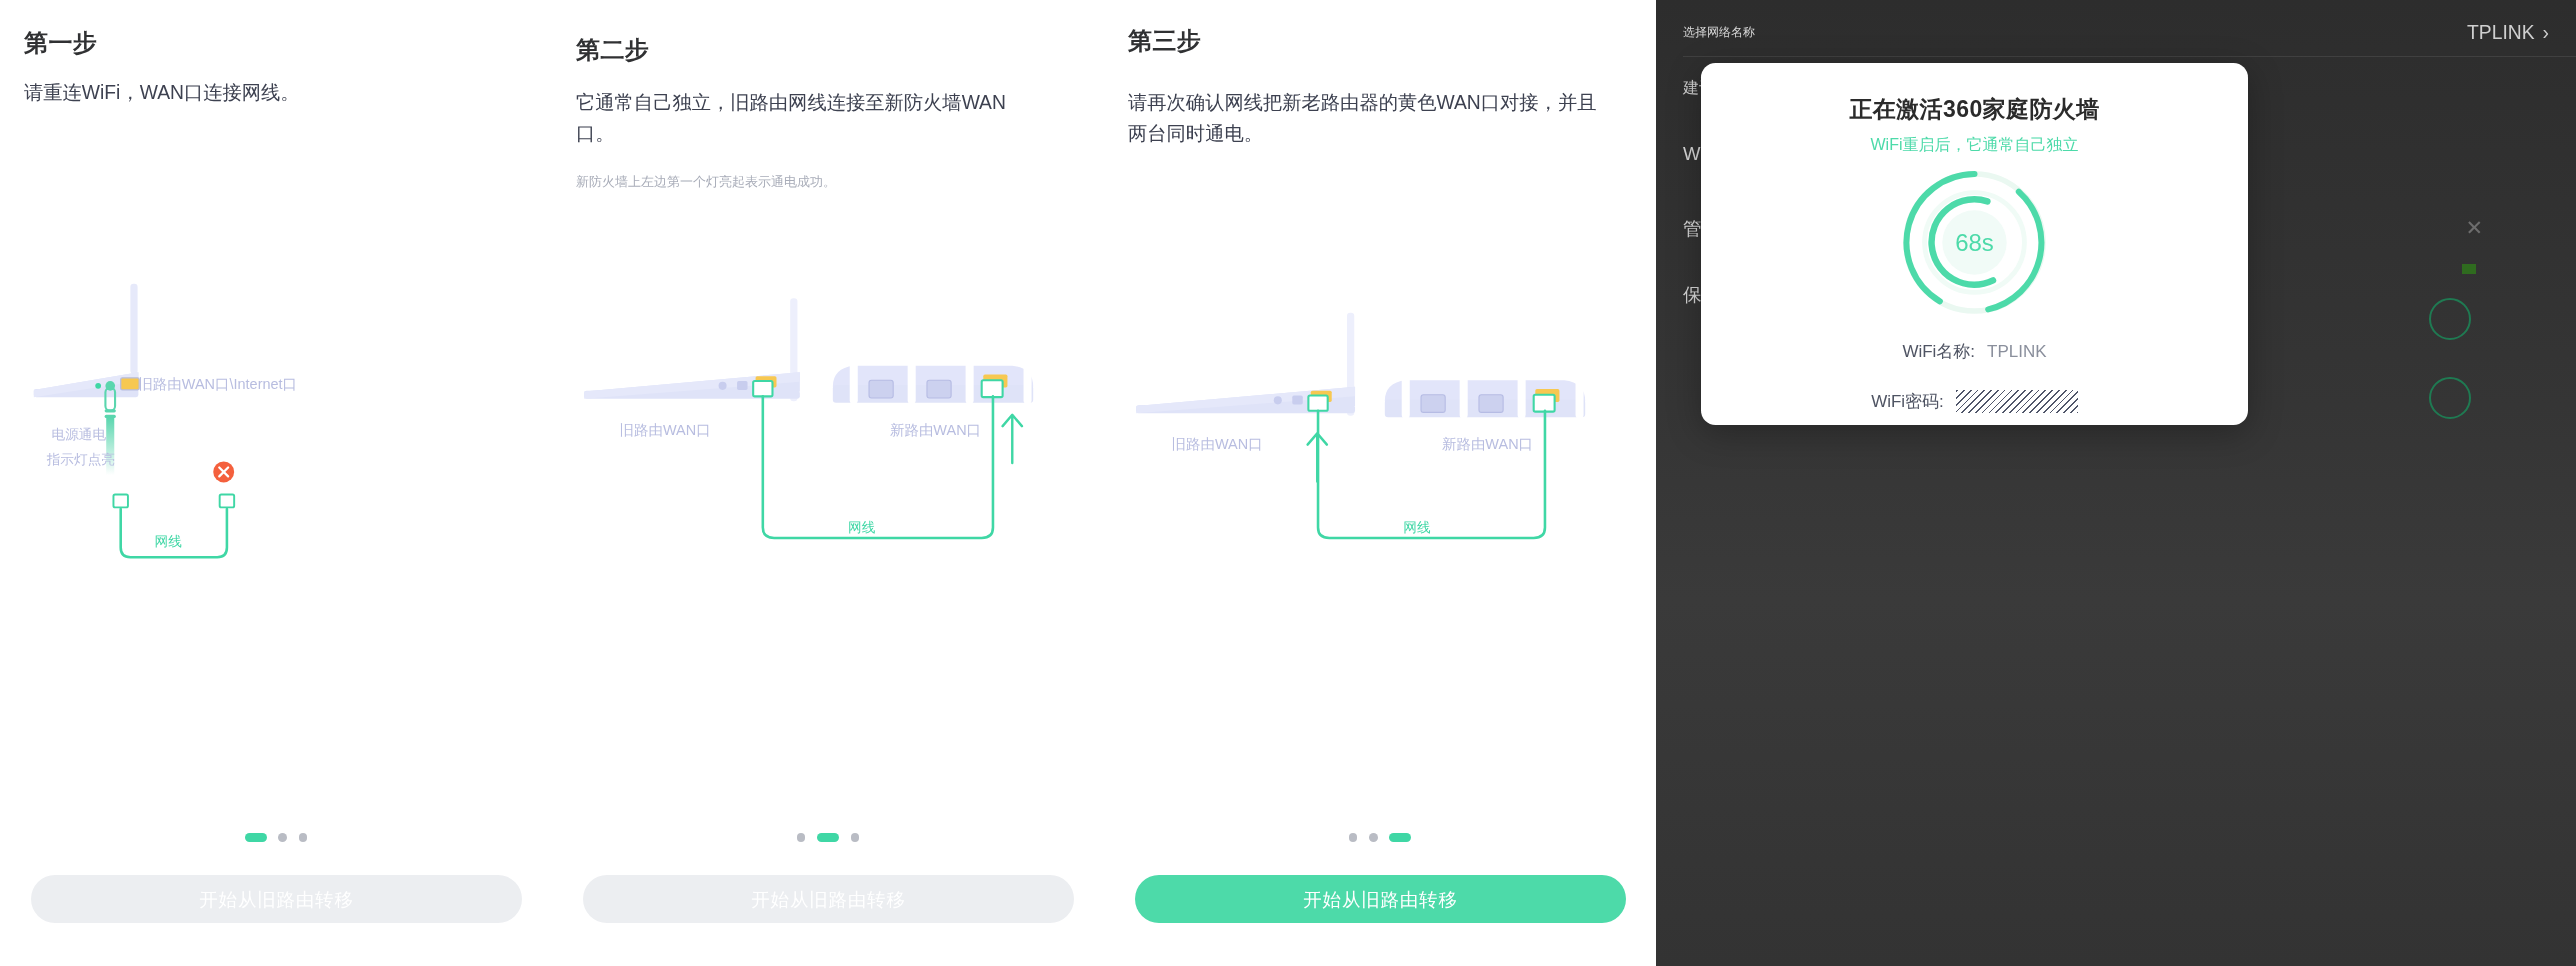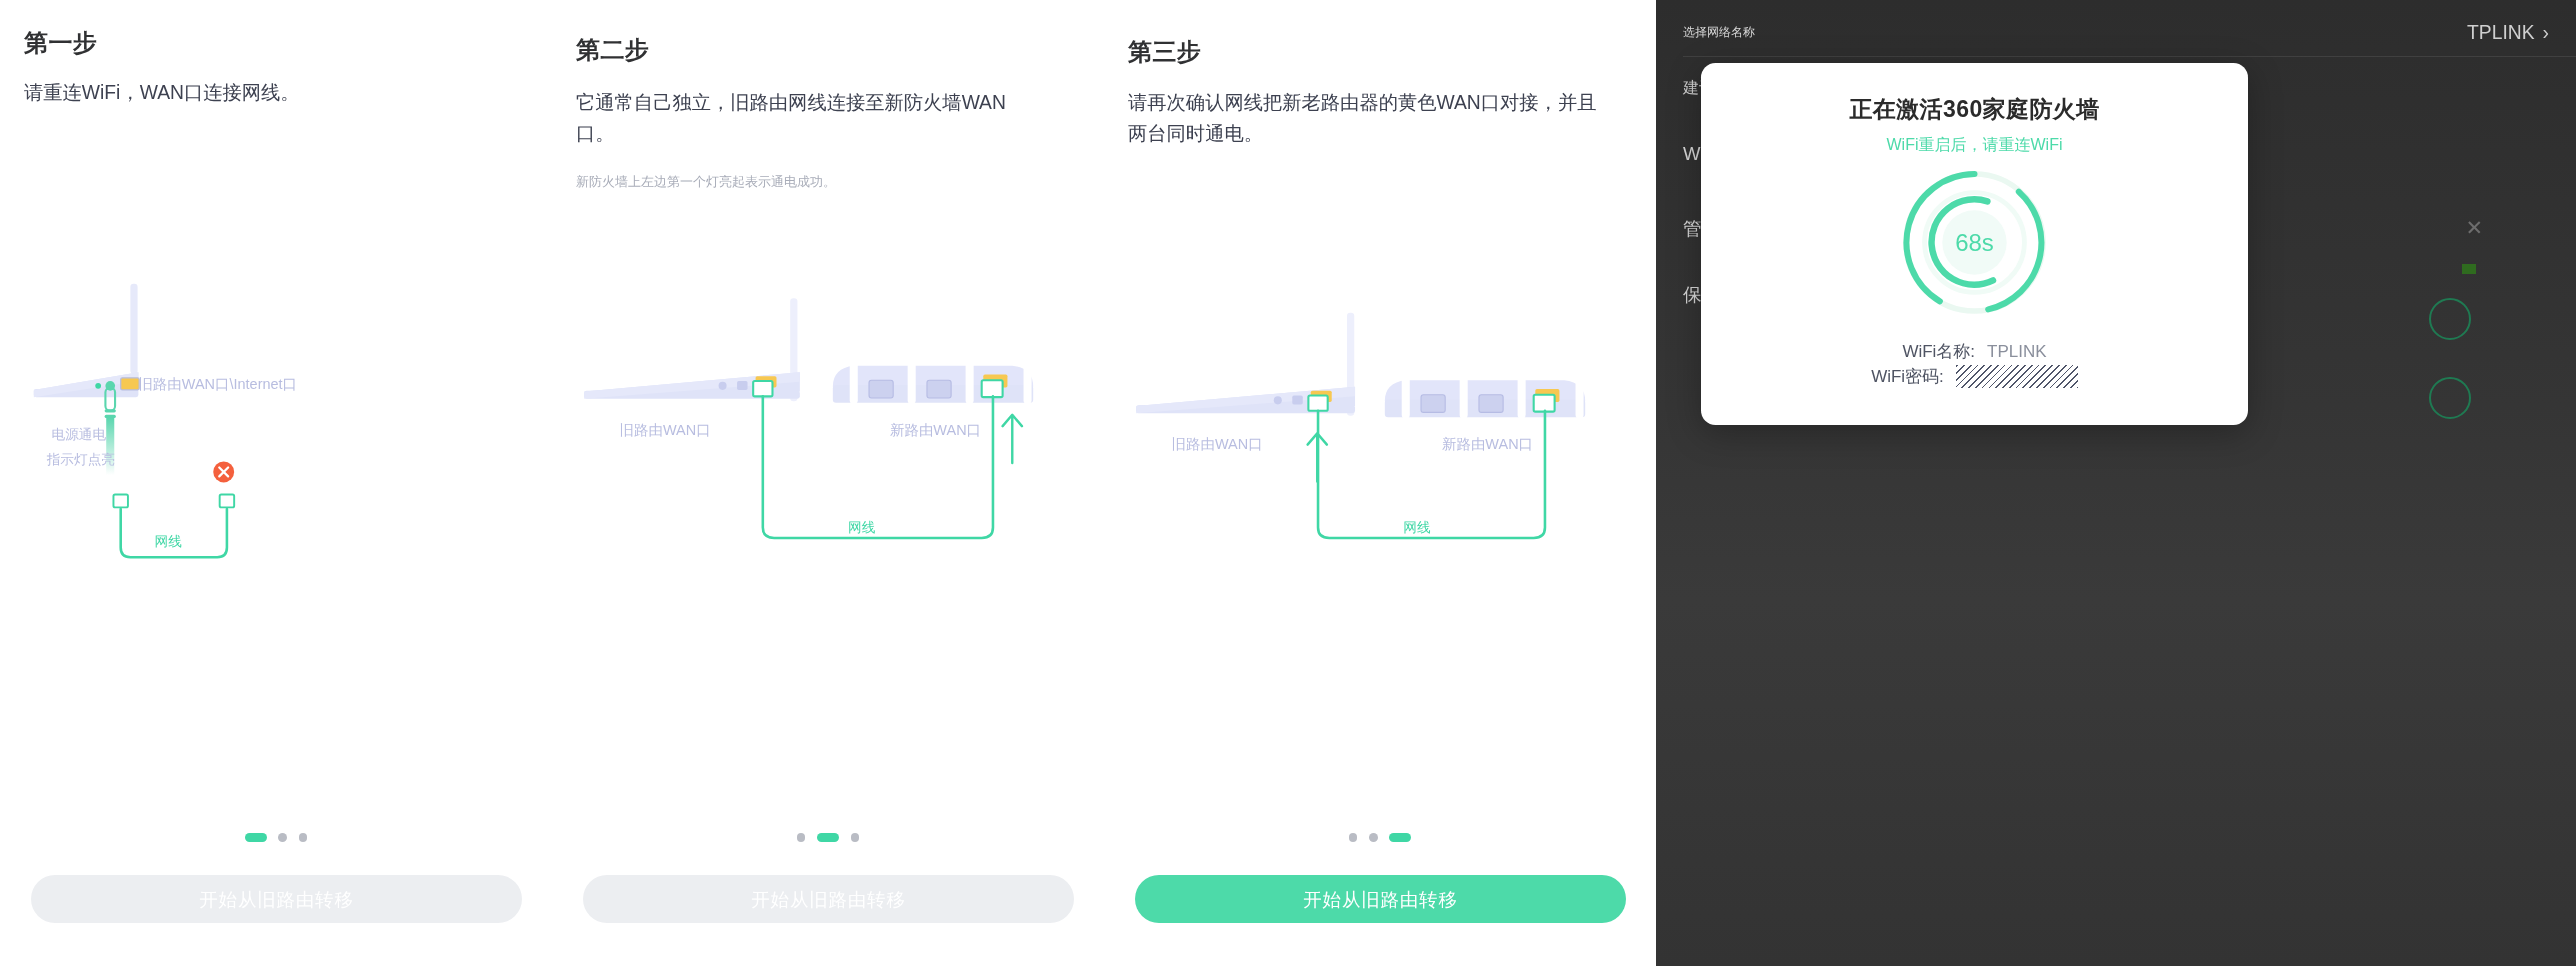--- a/index.html
+++ b/index.html
@@ -286,21 +286,21 @@
         <span class="dot active"></span>
         <span class="dot"></span>
       </div>
 
       <button class="cta">开始从旧路由转移</button>
     </div>
   </section>
 
   <section class="panel">
     <div class="panel-inner">
-      <h1 class="step-title" style="top:36px">第三步</h1>
+      <h1 class="step-title" style="top:25px">第三步</h1>
       <p class="step-head" style="top:87px;width:483px">请再次确认网线把新老路由器的黄色WAN口对接，并且两台同时通电。</p>
 
       <div class="illus">
         <svg width="552" height="338" viewBox="0 0 686 420" xmlns="http://www.w3.org/2000/svg">
 
           <rect x="302" y="48" width="9" height="128" rx="4" fill="#edeffc"></rect>
           <path d="M40 164 L312 140 L312 164 Z" fill="#dfe3f8"></path>
           <rect x="40" y="163" width="272" height="10" rx="3" fill="#dfe3f8"></rect>
           <path d="M40 164 L312 140 L312 152 L40 173 Z" fill="#e5e8fa"></path>
           <circle cx="216" cy="157" r="5" fill="#c8cdee"></circle>
@@ -354,21 +354,21 @@
     <div class="bg-field-label" style="top:216px">管</div>
     <div class="bg-field-label" style="top:282px">保</div>
 
     <span class="bg-x" style="right:93px;top:216px">✕</span>
     <span class="bg-chip" style="right:100px;top:264px"></span>
     <span class="bg-circle" style="right:105px;top:298px"></span>
     <span class="bg-circle" style="right:105px;top:377px"></span>
 
     <div class="modal">
       <div class="modal-title">正在激活360家庭防火墙</div>
-      <div class="modal-sub">WiFi重启后，请重连WiFi</div>
+      <div class="modal-sub">WiFi重启后，它通常自己独立</div>
 
       <div class="ring-wrap">
         <div style="position:relative;width:153px;height:153px;">
           <svg width="153" height="153" viewBox="0 0 190 190" xmlns="http://www.w3.org/2000/svg">
 
             <circle cx="95" cy="95" r="85" fill="none" stroke="#eaf8f1" stroke-width="7"></circle>
 
             <path d="M95 10 A85 85 0 0 0 52 168" fill="none" stroke="#4ddaa9" stroke-width="7.5" stroke-linecap="round"></path>
             <path d="M150 32 A85 85 0 0 1 112 178" fill="none" stroke="#4ddaa9" stroke-width="7.5" stroke-linecap="round"></path>
 
@@ -379,21 +379,21 @@
             <path d="M111 44 A53 53 0 1 0 118 142" fill="none" stroke="#4ddaa9" stroke-width="8" stroke-linecap="round"></path>
           </svg>
           <div class="ring-time">68s</div>
         </div>
       </div>
 
       <div class="kv" style="top:277px">
         <span>WiFi名称:</span>
         <span class="val">TPLINK</span>
       </div>
-      <div class="kv" style="top:302px">
+      <div class="kv" style="top:327px">
         <span>WiFi密码:</span>
         <span class="pwd-mask"></span>
       </div>
     </div>
 
   </section>
 </div>
 
 
 </body></html>

